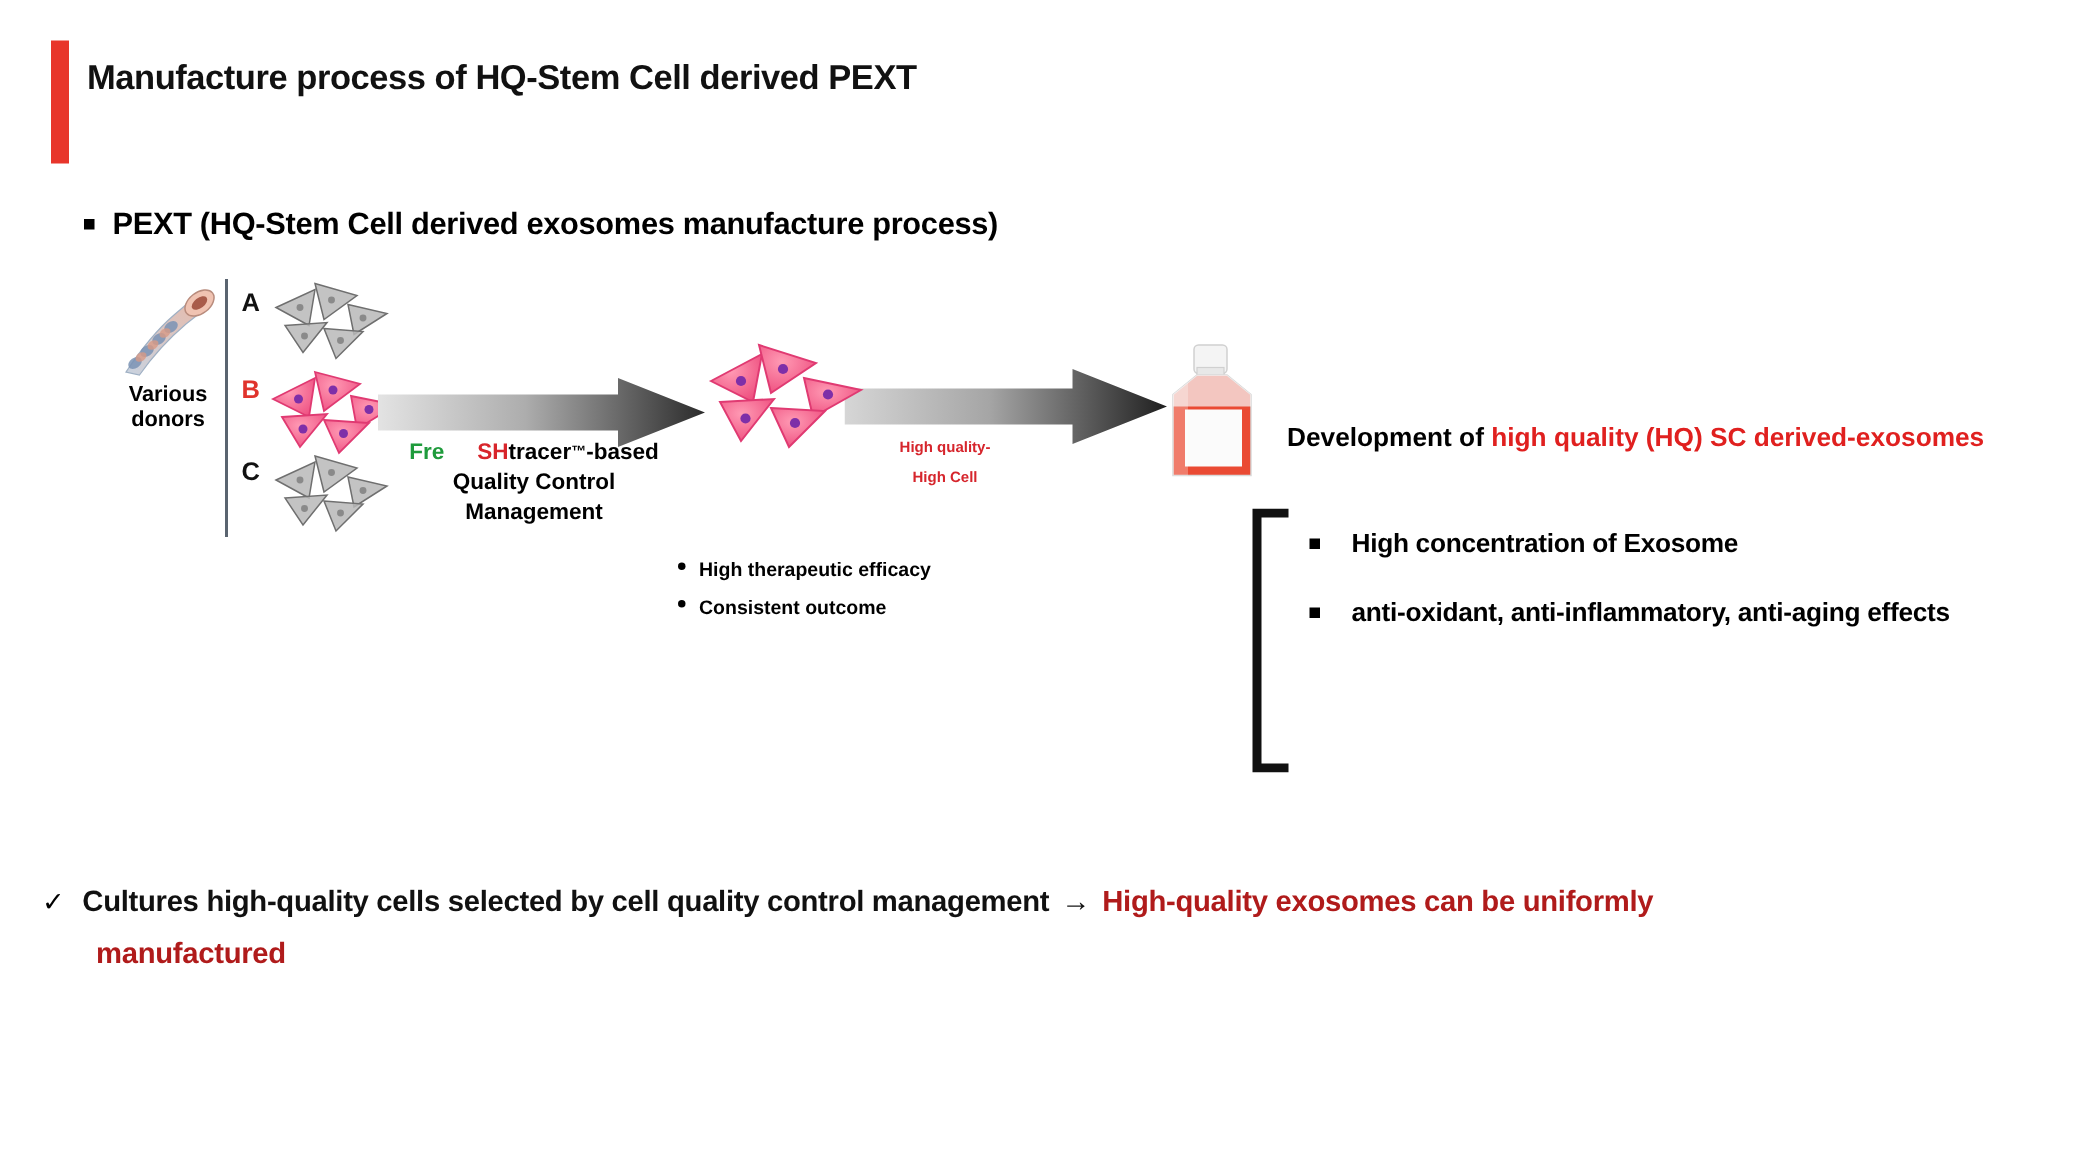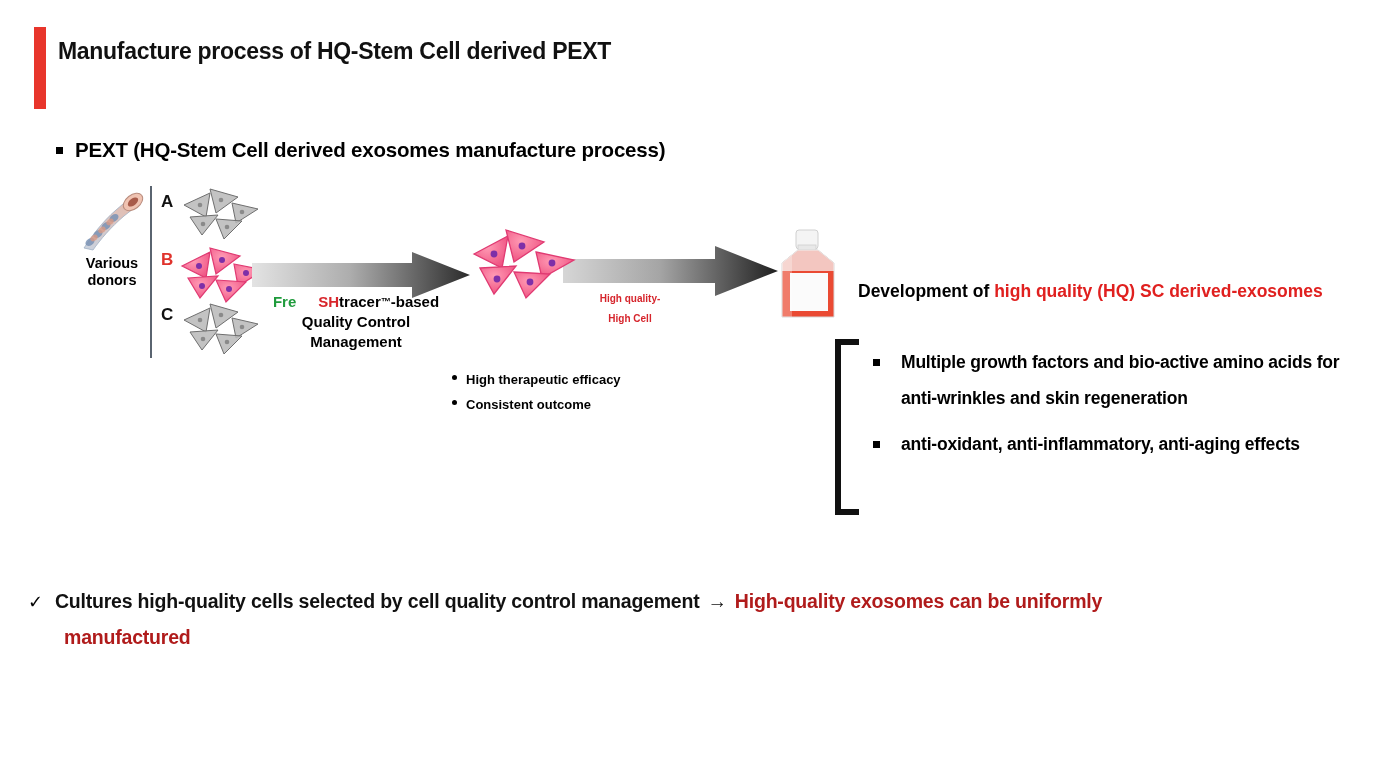--- a/index.html
+++ b/index.html
@@ -430,21 +430,21 @@
   <span class="dev-black">Development of </span><span class="dev-red">high quality (HQ) SC derived-exosomes</span>
 </div>
 
 <svg class="rbracket" viewBox="0 0 26 176">
   <path d="M24,3 L5,3 L5,173 L24,173" fill="none" stroke="#111111" stroke-width="6" stroke-linecap="square"></path>
 </svg>
 
 <div class="right-list">
   <div class="rl-row">
     <span class="rl-bullet"></span>
-    <span class="rl-text">Multiple growth factors and bio-active amino acids for anti-wrinkles and skin regeneration</span>
+    <span class="rl-text">High concentration of Exosome</span>
   </div>
   <div class="rl-row">
     <span class="rl-bullet"></span>
     <span class="rl-text">anti-oxidant, anti-inflammatory, anti-aging effects</span>
   </div>
 </div>
 
 <div class="conclusion">
   <div class="line1">
     <span class="check-mark">✓</span>

